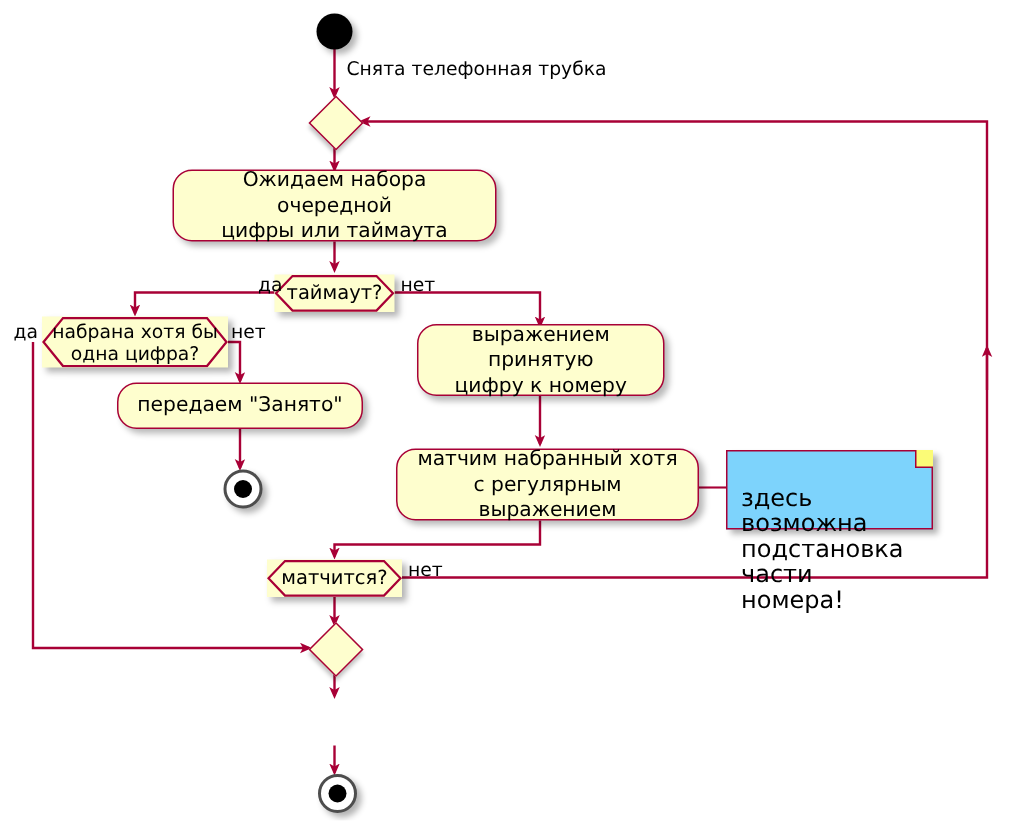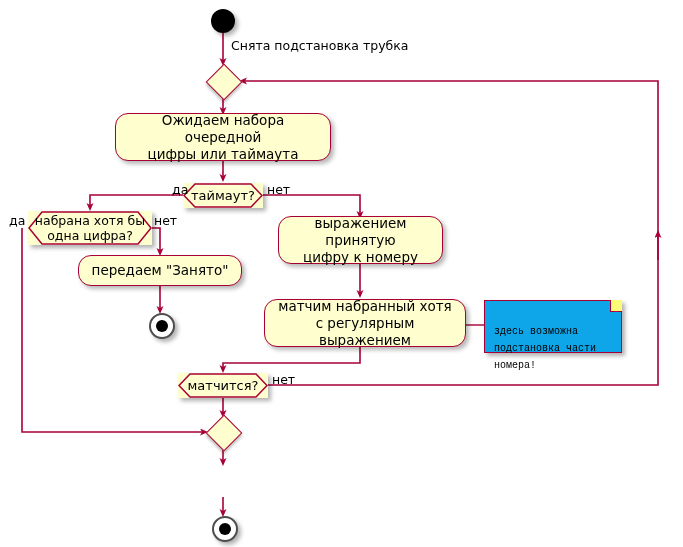--- a/index.html
+++ b/index.html
@@ -60,30 +60,29 @@
     display:flex;align-items:center;justify-content:center;
   }
   .endinner{
     border-radius:50%;
     background:#000000;
   }
 
   
   .note{
     position:absolute;
-    background:#0ea5e9;
+    background:#7dd3fc;
     border:1.2px solid #A80036;
     box-shadow:3px 3px 4px rgba(0,0,0,0.3);
-    font-size:10px;
+    font-size:16px;
     line-height:17px;
     color:#000;
     padding:5px 8px 5px 9px;
     white-space:pre-line;
     box-sizing:border-box;
-    font-family:Liberation Mono, monospace;
   }
   .note-fold{
     position:absolute;right:-1px;top:-1px;
     width:11px;height:11px;
     background:#FBFB77;
     border-left:1.2px solid #A80036;
     border-bottom:1.2px solid #A80036;
     transform:none;
   }
 
@@ -191,20 +190,20 @@
     <div style="position:absolute;left:0;top:0;width:90px;height:25px;display:flex;align-items:center;justify-content:center;font-size:13px;color:#000;">матчится?</div>
   </div>
 
   <div class="merge" style="left:211px;top:420px;width:24px;height:24px;"></div>
 
 
   <div class="endouter" style="left:212px;top:516px;width:22px;height:22px;">
     <div class="endinner" style="width:12px;height:12px;"></div>
   </div>
 
-  <div class="elabel" style="left:231px;top:39px;">Снята подстановка трубка</div>
+  <div class="elabel" style="left:231px;top:39px;">Снята телефонная трубка</div>
   <div class="elabel" style="left:172px;top:183px;">да</div>
   <div class="elabel" style="left:267px;top:183px;">нет</div>
   <div class="elabel" style="left:9px;top:214px;">да</div>
   <div class="elabel" style="left:154px;top:214px;">нет</div>
   <div class="elabel" style="left:272px;top:373px;">нет</div>
 
 </div>
 
 </body></html>

